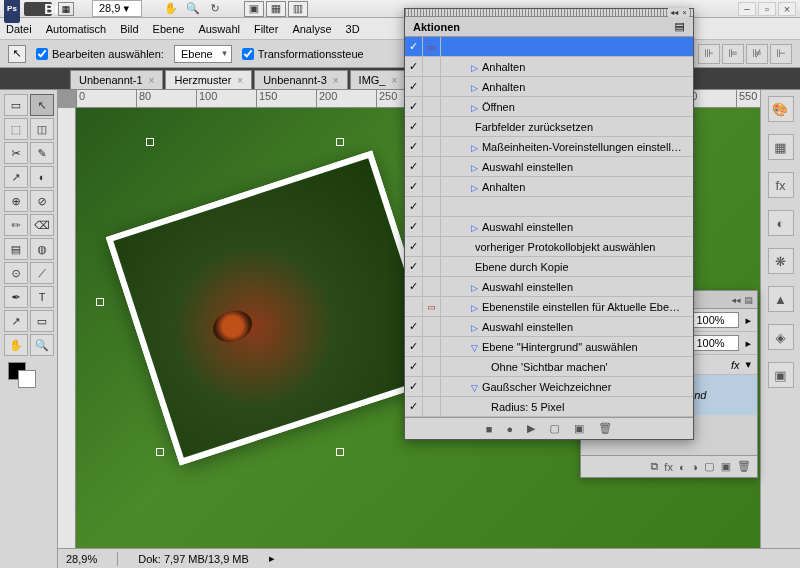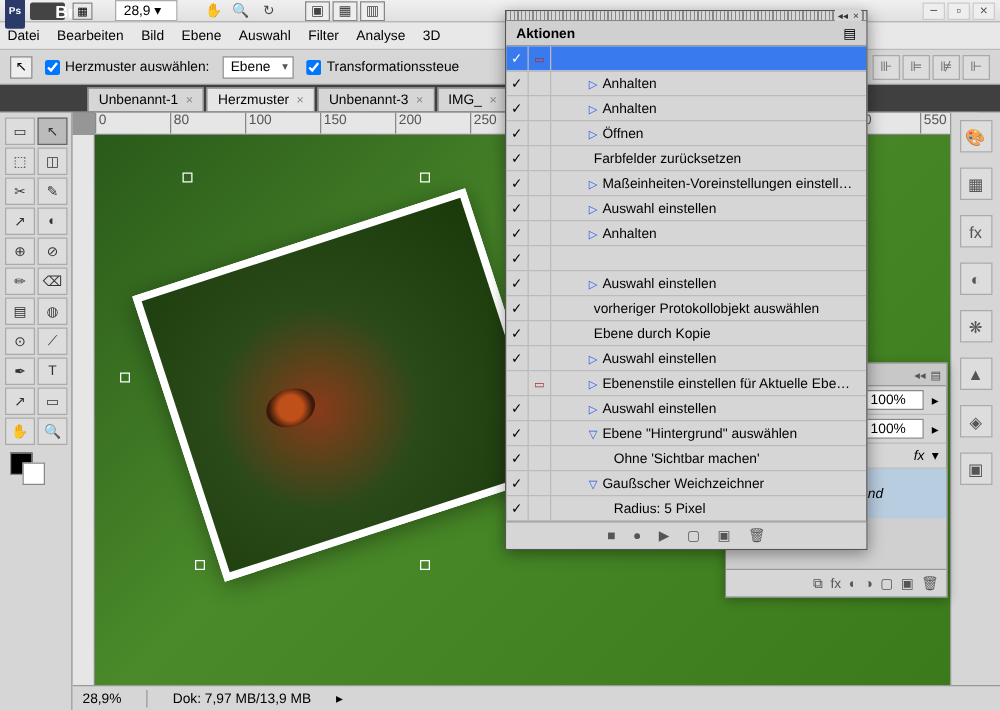--- a/index.html
+++ b/index.html
@@ -98,34 +98,34 @@
   <span class="spacer"></span>
   <span class="win-controls">
     <span>−</span>
     <span>▫</span>
     <span>×</span>
   </span>
 </div>
 
 <div class="menubar" id="menubar">
     <span>Datei</span>
-    <span>Bearbeiten</span>
+    <span>Automatisch</span>
     <span>Bild</span>
     <span>Ebene</span>
     <span>Auswahl</span>
     <span>Filter</span>
     <span>Analyse</span>
     <span>3D</span>
   </div>
 
 <div class="optbar">
   <span class="move-icon">↖</span>
   <label class="chk">
     <input type="checkbox" checked="" style="">
-    <span>Herzmuster auswählen:</span>
+    <span>Bearbeiten auswählen:</span>
   </label>
   <span class="sel">Ebene</span>
   <label class="chk">
     <input type="checkbox" checked="" style="">
     <span>Transformationssteue</span>
   </label>
   <span class="icon-group">
     <span>⊪</span>
     <span>⊫</span>
     <span>⊯</span>

